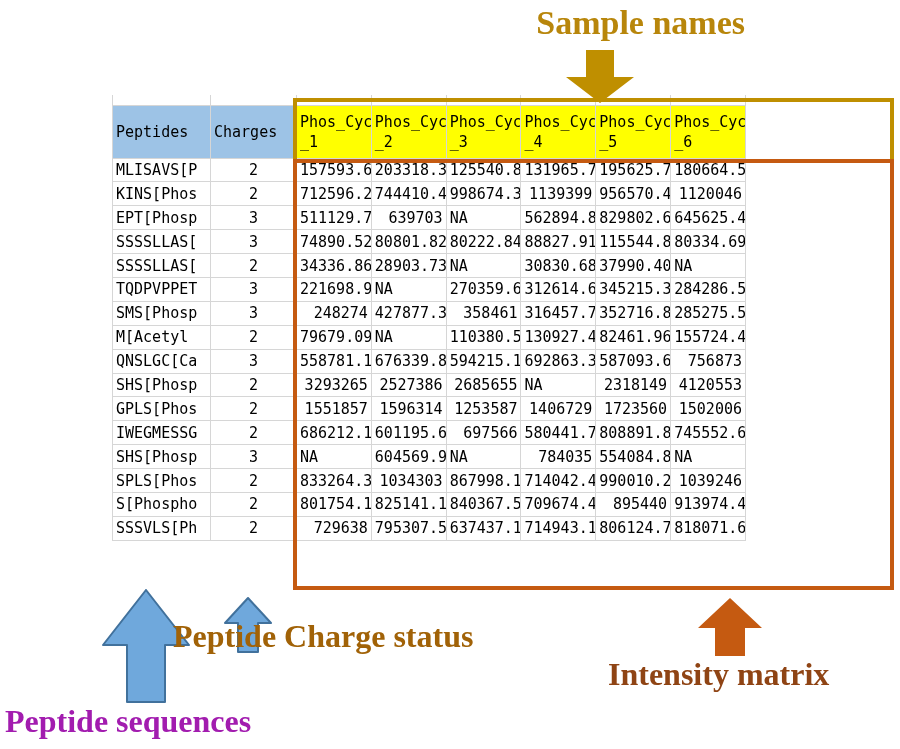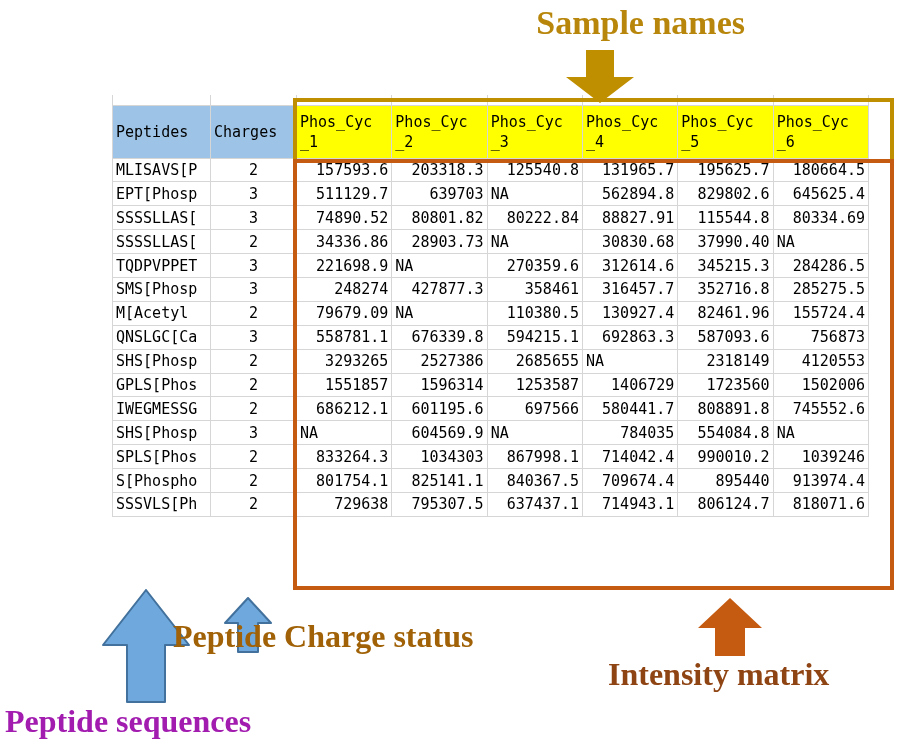--- a/index.html
+++ b/index.html
@@ -1,21 +1,21 @@
 <!DOCTYPE html>
 <html><head>
 <meta charset="utf-8">
 <style>
   * { margin:0; padding:0; box-sizing:border-box; }
   html,body { width:900px; height:749px; background:#ffffff; overflow:hidden; }
   body { position:relative; font-family:"Liberation Sans", sans-serif; }
 
   
   .sheet { position:absolute; left:112px; top:95px; }
-  table.grid { border-collapse:collapse; table-layout:fixed; width:757px;
+  table.grid { border-collapse:collapse; table-layout:fixed; width:634px;
                font-family:"DejaVu Sans Mono","Liberation Mono",monospace;
                font-size:15px; color:#000; }
   table.grid td { border:1px solid #d6d6d6; padding:0 3px; overflow:hidden;
                   white-space:nowrap; vertical-align:middle; height:23.9px; }
   tr.sliver td { height:10px; border-top:none; background:#fff; }
   tr.hdr td { height:53px; }
   td.hdr-blue { background:#9dc3e6; text-align:left; padding-left:5px; }
   td.hdr-yellow { background:#ffff00; text-align:left; padding-left:4px; line-height:20px; vertical-align:middle; }
   td.pep { text-align:left; background:#fff; }
   td.chg { text-align:center; background:#fff; }
@@ -103,20 +103,30 @@
           <td class="pep">MLISAVS[P</td>
           <td class="chg">2</td>
           <td class="num">157593.6</td>
           <td class="num">203318.3</td>
           <td class="num">125540.8</td>
           <td class="num">131965.7</td>
           <td class="num">195625.7</td>
           <td class="num">180664.5</td>
         </tr>
         <tr>
+          <td class="pep">KINS[Phos</td>
+          <td class="chg">2</td>
+          <td class="num">712596.2</td>
+          <td class="num">744410.4</td>
+          <td class="num">998674.3</td>
+          <td class="num">1139399</td>
+          <td class="num">956570.4</td>
+          <td class="num">1120046</td>
+        </tr>
+        <tr>
           <td class="pep">EPT[Phosp</td>
           <td class="chg">3</td>
           <td class="num">511129.7</td>
           <td class="num">639703</td>
           <td class="na">NA</td>
           <td class="num">562894.8</td>
           <td class="num">829802.6</td>
           <td class="num">645625.4</td>
         </tr>
         <tr>

